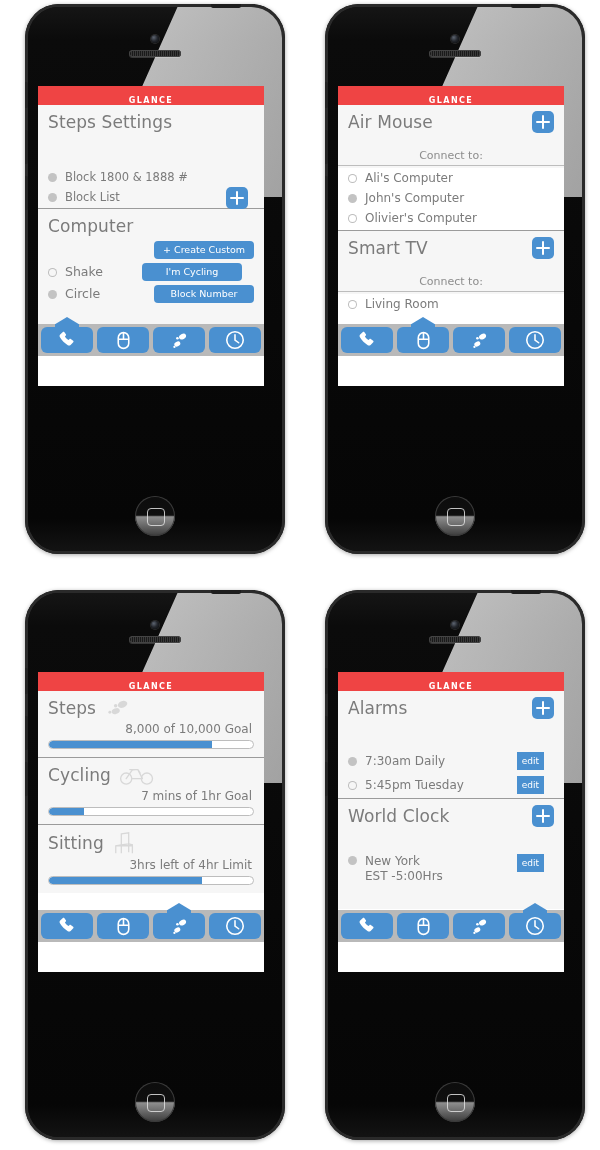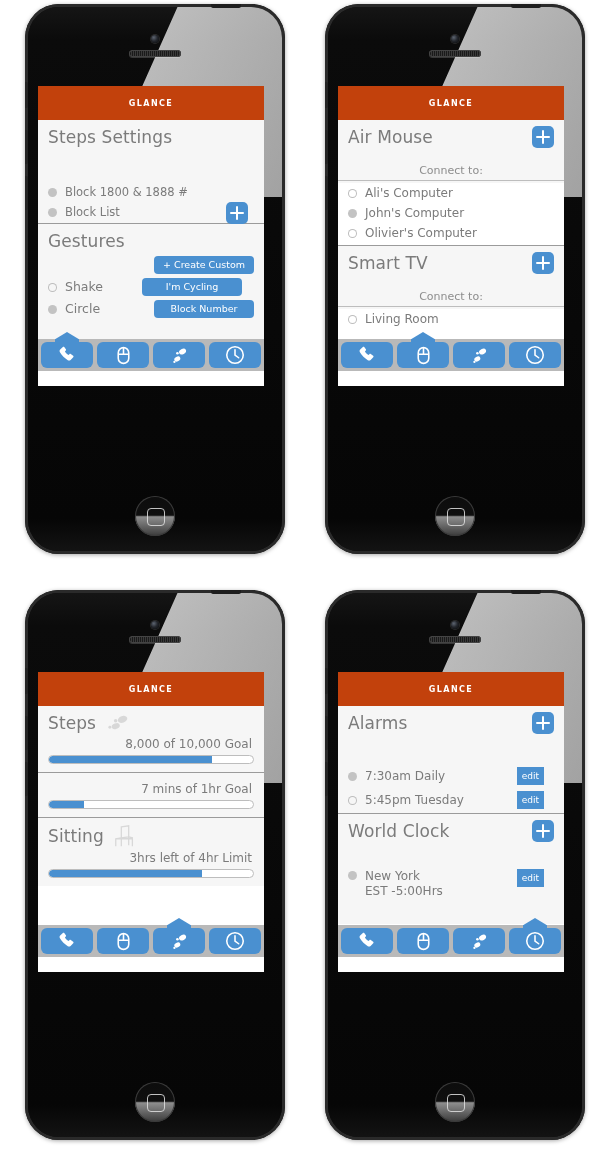--- a/index.html
+++ b/index.html
@@ -72,22 +72,22 @@
 
   
   .screen {
     position: absolute; left: 13px; top: 82px;
     width: 226px; height: 300px;
     background: #ffffff;
     overflow: hidden;
     z-index: 4;
   }
   .statusbar {
-    height: 34px; background: #c2410c;
-    display: flex; align-items: center; justify-content: center;
+    height: 19px; background: #ef4444;
+    display: flex; align-items: flex-end; justify-content: center;
   }
   .statusbar span {
     color: #fff; font-size: 8px; letter-spacing: 1.4px; font-weight: 600;
   }
   .content { position: relative; height: 251px; background:#fff; }
   .tabbar {
     position: absolute; left: 0; bottom: 0; width: 226px; height: 32px;
     background: #b9b9b9;
     display: flex; align-items: center; justify-content: space-between;
     padding: 0 3px;
@@ -206,21 +206,21 @@
             <span class="label">Block 1800 &amp; 1888 #</span>
           </div>
           <div class="row" style="padding-left:0;">
             <span class="bullet filled"></span>
             <span class="label">Block List</span>
             <span class="plus" style="position:absolute;right:6px;top:0;"></span>
           </div>
         </div>
 
         <div class="card" style="height:115px;border-bottom:none;">
-          <div class="card-title">Gestures</div>
+          <div class="card-title">Computer</div>
           <div class="row" style="padding:4px 0 0 0;justify-content:flex-end;">
             <span class="pill" style="width:100px;">+ Create Custom</span>
           </div>
           <div class="row" style="padding:4px 12px 0 0;">
             <span class="bullet empty"></span>
             <span class="label" style="font-size:12.5px;">Shake</span>
             <span class="pill" style="width:100px;margin-left:auto;">I'm Cycling</span>
           </div>
           <div class="row" style="padding:4px 0 0 0;">
             <span class="bullet filled"></span>
@@ -375,20 +375,29 @@
                 <circle cx="6" cy="15.6" r="1.6" fill="#d8d8d8"></circle>
               </svg>
           </div>
           <div class="goal-text">8,000 of 10,000 Goal</div>
           <div class="bar">
               <i style="width:80%"></i>
             </div>
         </div>
 
         <div class="card">
+          <div class="card-head" style="justify-content:flex-start;gap:8px;">
+            <div class="card-title">Cycling</div>
+            <svg width="36" height="22" viewBox="0 0 40 24" fill="none" stroke="#d8d8d8" stroke-width="1.5">
+                <circle cx="8" cy="16" r="6.2"></circle>
+                <circle cx="31" cy="16" r="6.2"></circle>
+                <path d="M8 16 15 6h6l5 10M15 16h11M21 6l2.5 4" stroke-linecap="round"></path>
+                <path d="M12 6h5" stroke-linecap="round"></path>
+              </svg>
+          </div>
           <div class="goal-text">7 mins of 1hr Goal</div>
           <div class="bar">
               <i style="width:17%"></i>
             </div>
         </div>
 
         <div class="card" style="border-bottom:none;">
           <div class="card-head" style="justify-content:flex-start;gap:8px;">
             <div class="card-title">Sitting</div>
             <svg width="26" height="24" viewBox="0 0 26 26" fill="none" stroke="#d8d8d8" stroke-width="1.4">

